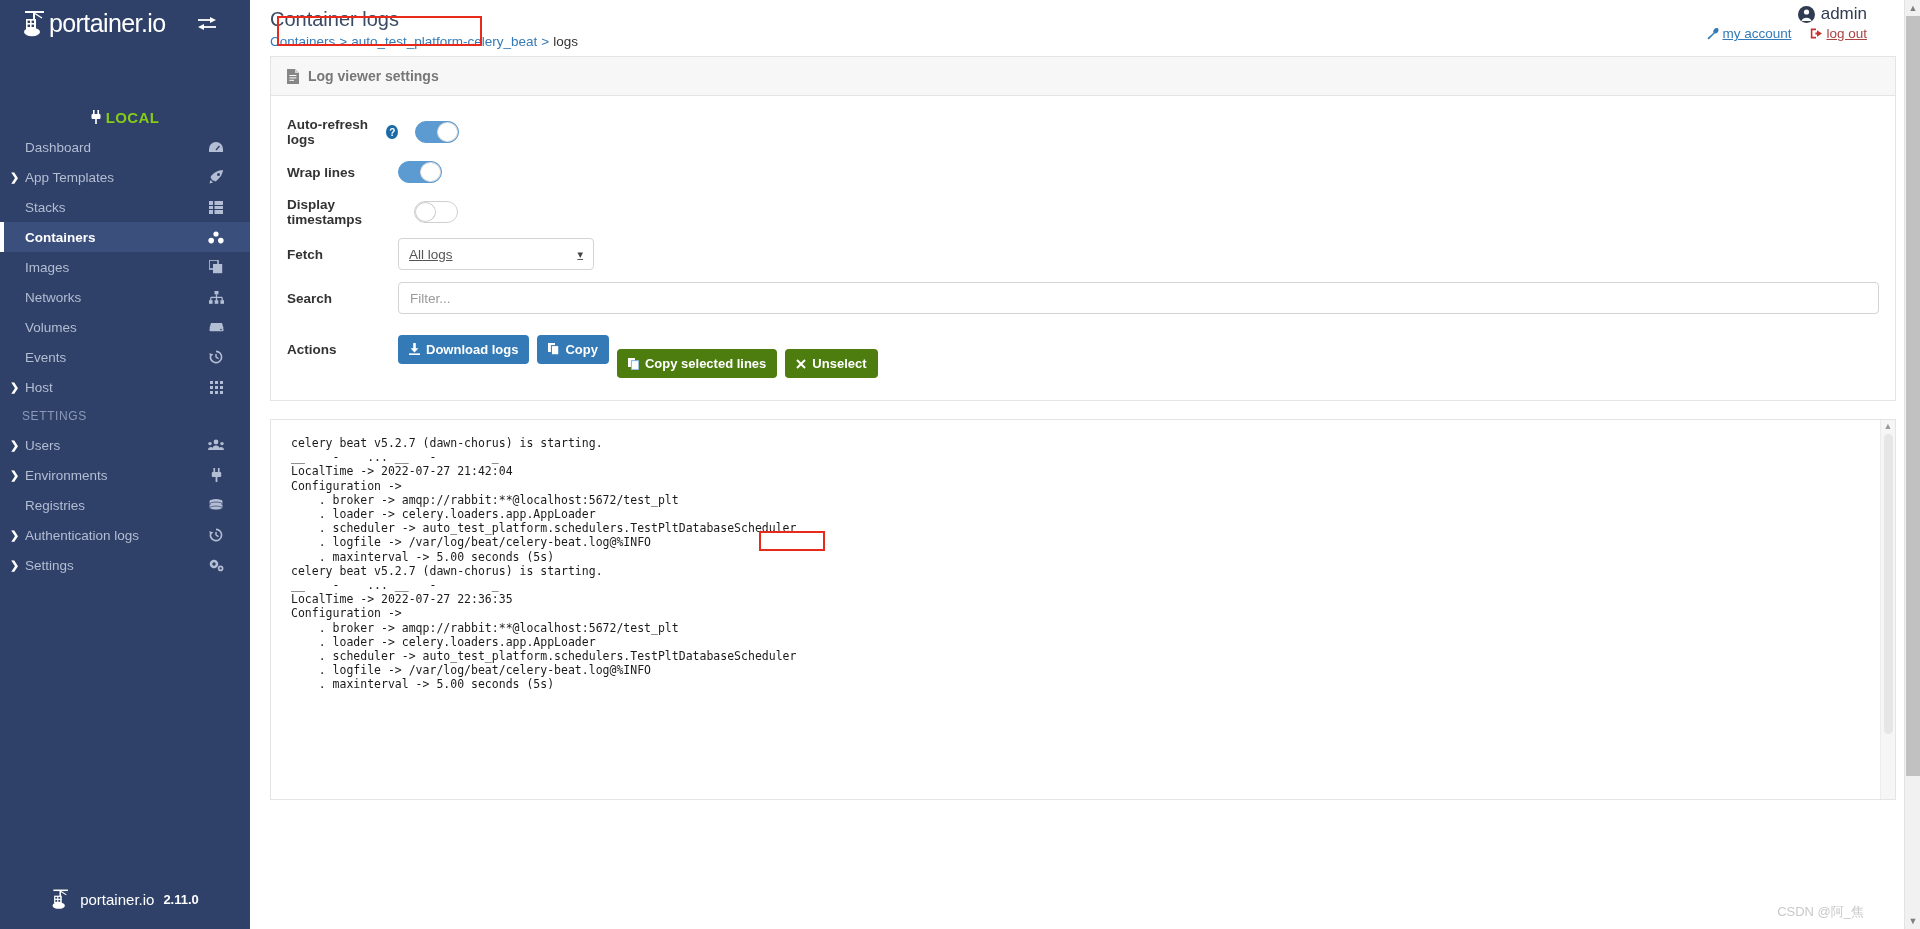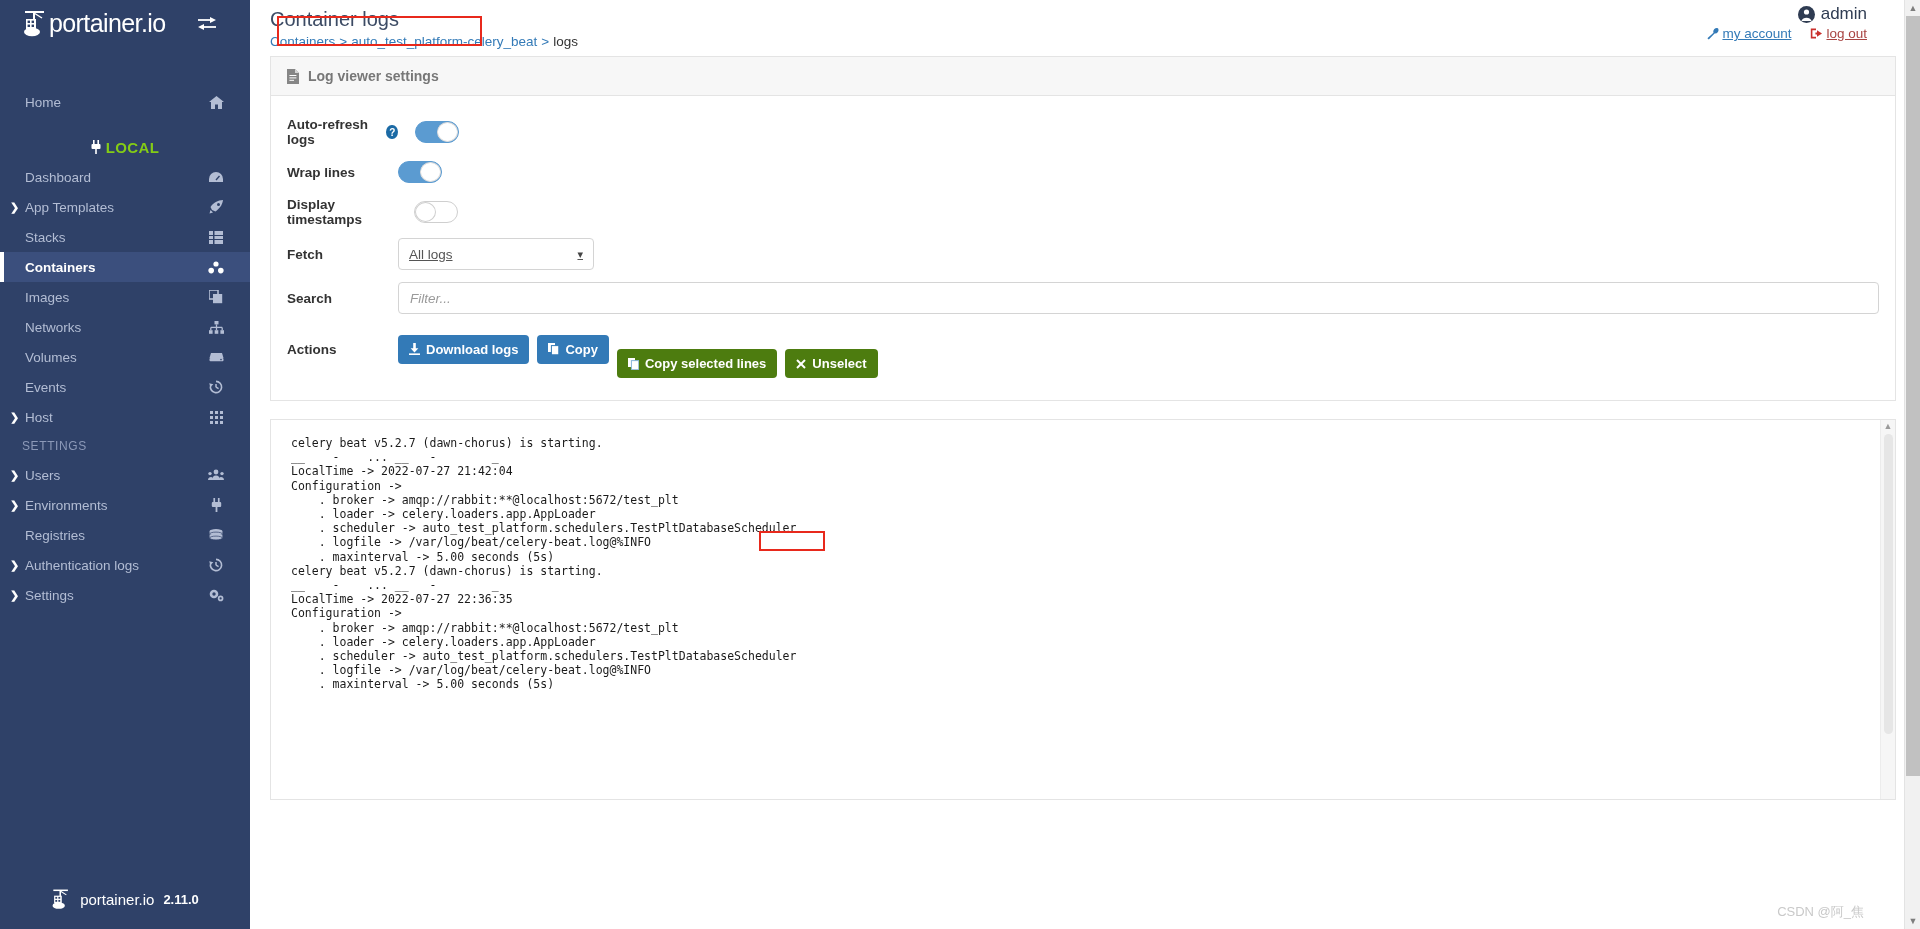--- a/index.html
+++ b/index.html
@@ -165,21 +165,20 @@
     padding: 0 10px;
     display: flex; align-items: center; justify-content: space-between; text-decoration: underline;
   }
   .select-box .chev { font-size: 11px; color: #444; }
   .text-input {
     height: 32px; flex: 1;
     border: 1px solid #d4d4d4; border-radius: 4px;
     background: #fff; font-size: 13.5px; color: #444;
     padding: 0 11px; display: flex; align-items: center;
     font-family: "Liberation Sans", sans-serif;
-    font-style: italic;
   }
   .text-input.placeholder { color: #9a9a9a; }
   .btn {
     height: 29px; border: none; border-radius: 4px;
     color: #ffffff; font-size: 13px; font-weight: bold;
     padding: 0 11px;
     display: inline-flex; align-items: center; gap: 6px;
     margin-right: 8px;
     font-family: "Liberation Sans", sans-serif;
   }
@@ -268,28 +267,20 @@
           <line x1="1" y1="4" x2="14" y2="4" stroke="#ffffff" stroke-width="1.8"></line>
           <polygon points="13,1 19,4 13,7" fill="#ffffff"></polygon>
           <line x1="6" y1="11" x2="19" y2="11" stroke="#ffffff" stroke-width="1.8"></line>
           <polygon points="7,8 1,11 7,14" fill="#ffffff"></polygon>
         </svg>
       </span>
     </div>
 
     <div class="nav">
 
-      <div class="nav-item">
-        <span class="nav-label">Home</span>
-        <span class="nav-icon">
-          <svg width="15" height="13" viewBox="0 0 15 13">
-              <path d="M7.5 0 L15 6 L13 6 L13 13 L9 13 L9 8.5 L6 8.5 L6 13 L2 13 L2 6 L0 6 Z" fill="#b3bdd4"></path>
-            </svg>
-        </span>
-      </div>
 
       <div class="nav-spacer"></div>
 
       <div class="nav-local">
         <span>
           <svg width="10" height="14" viewBox="0 0 10 14">
               <rect x="2" y="0" width="1.6" height="4" fill="#fff"></rect>
               <rect x="6.4" y="0" width="1.6" height="4" fill="#fff"></rect>
               <rect x="0.5" y="4" width="9" height="5" rx="1" fill="#fff"></rect>
               <rect x="4.2" y="9" width="1.6" height="5" fill="#fff"></rect>

